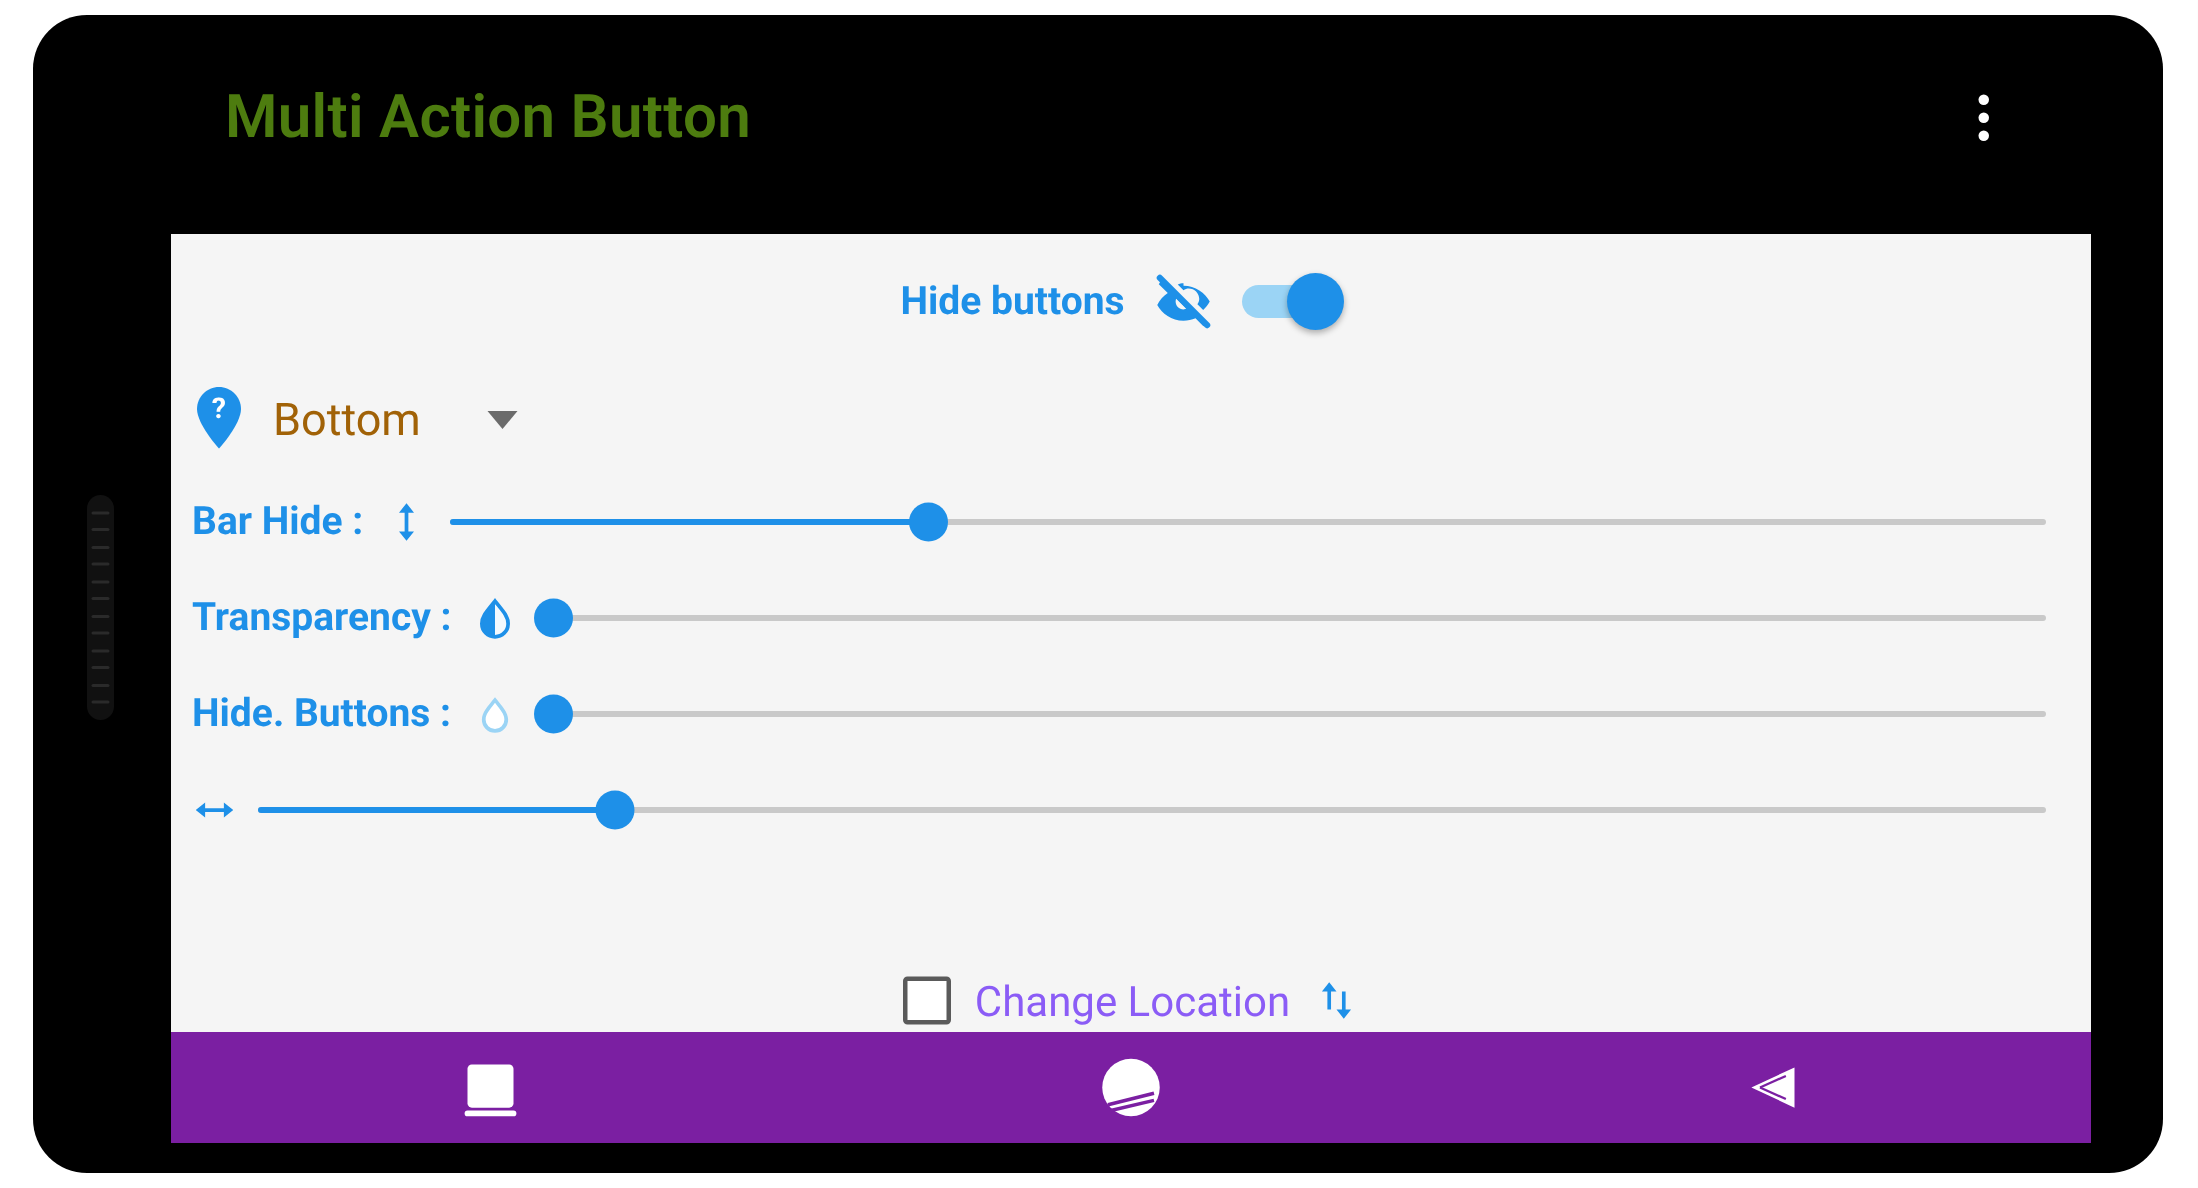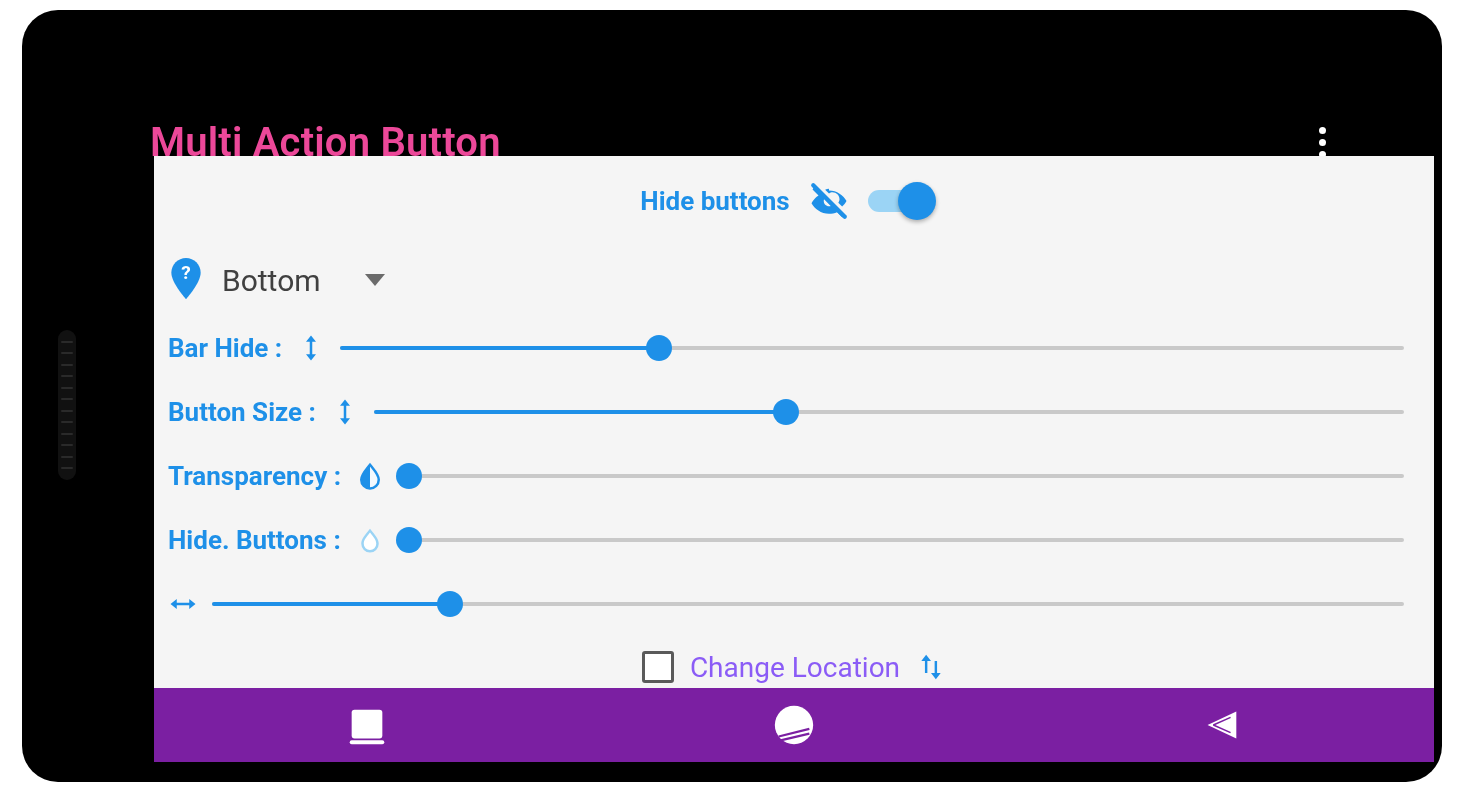--- a/index.html
+++ b/index.html
@@ -9,30 +9,30 @@
     background: #000; border-radius: 36px;
   }
   .speaker {
     position: absolute; left: 36px; top: 320px; width: 18px; height: 150px;
     background: #111; border-radius: 9px;
     display: flex; flex-direction: column; justify-content: space-around; align-items: center;
     padding: 6px 0;
   }
   .speaker div { width: 12px; height: 2px; background: #2a2a2a; border-radius: 1px; }
   .appbar {
-    position: absolute; left: 92px; top: 56px; right: 60px; height: 100px;
-    display: flex; align-items: flex-end; justify-content: space-between;
-    color: #ec4899;
+    position: absolute; left: 92px; top: 44px; right: 60px; height: 100px;
+    display: flex; align-items: flex-start; justify-content: space-between;
+    color: #4d7c0f;
   }
   .appbar-title { font-size: 40px; font-weight: 600; padding-left: 36px; letter-spacing: 0.2px; }
   .more-btn { width: 48px; height: 48px; display: flex; flex-direction: column; align-items: center; justify-content: center; gap: 5px; cursor: pointer; margin-right: 36px; }
   .more-btn span { width: 7px; height: 7px; background: #fff; border-radius: 50%; }
   .screen {
     position: absolute; left: 92px; top: 146px; width: 1280px; height: 606px;
-    background: #f5f5f5; overflow: hidden; margin-left: 40px;
+    background: #f5f5f5; overflow: hidden;
   }
   .content { padding: 24px 30px 0 14px; }
   .hide-row {
     display: flex; align-items: center; justify-content: center; gap: 18px;
     margin-bottom: 28px;
   }
   .accent-label { color: #1e90e8; font-weight: 700; font-size: 26px; }
   .eye-off { width: 42px; height: 42px; }
   .toggle {
     position: relative; width: 64px; height: 22px; background: #9bd4f5; border-radius: 11px;
@@ -50,21 +50,21 @@
   .slider {
     position: relative; flex: 1; height: 30px;
   }
   .track { position: absolute; left: 0; right: 0; top: 13px; height: 4px; background: #c9c9c9; border-radius: 2px; }
   .track-fill { position: absolute; left: 0; top: 13px; height: 4px; background: #1e90e8; border-radius: 2px; }
   .thumb { position: absolute; top: 2px; width: 26px; height: 26px; background: #1e90e8; border-radius: 50%; margin-left: -13px; }
   .barloc-row { display: flex; align-items: center; justify-content: space-between; height: 60px; margin-bottom: 6px; }
   .barloc-right { display: flex; align-items: center; gap: 18px; }
   .help-pin { width: 36px; height: 44px; }
   .dropdown { display: flex; align-items: center; gap: 44px; cursor: pointer; }
-  .dropdown-text { font-size: 30px; color: #404040; }
+  .dropdown-text { font-size: 30px; color: #a16207; }
   .caret { width: 0; height: 0; border-left: 10px solid transparent; border-right: 10px solid transparent; border-top: 12px solid #6b6b6b; }
   .change-loc {
     position: absolute; left: 0; right: 0; top: 494px; display: flex; align-items: center; justify-content: center; gap: 16px;
   }
   .checkbox {
     width: 32px; height: 32px; border: 3px solid #5a5a5a; border-radius: 3px; background: #fff; cursor: pointer;
   }
   .change-text { font-size: 28px; color: #8b5cf6; }
   .swap-icon { width: 30px; height: 34px; }
   .navbar {
@@ -134,31 +134,20 @@
         <svg class="row-icon" viewBox="0 0 24 24">
           <path fill="#1e90e8" d="M12 2l4 5h-3v10h3l-4 5-4-5h3V7H8l4-5z"></path>
         </svg>
         <div class="slider slider-pad-left">
           <div class="track"></div>
             <div class="track-fill" style="width: 30%;"></div>
             <div class="thumb" style="left: 30%;"></div>
         </div>
       </div>
 
-      <div class="row">
-        <span class="accent-label">Button Size :</span>
-        <svg class="row-icon" viewBox="0 0 24 24">
-          <path fill="#1e90e8" d="M12 2l4 5h-3v10h3l-4 5-4-5h3V7H8l4-5z"></path>
-        </svg>
-        <div class="slider slider-pad-left">
-          <div class="track"></div>
-            <div class="track-fill" style="width: 40%;"></div>
-            <div class="thumb" style="left: 40%;"></div>
-        </div>
-      </div>
 
       <div class="row">
         <span class="accent-label">Transparency :</span>
         <svg class="row-icon" viewBox="0 0 24 24">
           <path fill="#1e90e8" d="M12 3c-4 5-7 8-7 12a7 7 0 0 0 14 0c0-4-3-7-7-12z"></path>
           <path fill="#fff" d="M12 3c4 5 7 8 7 12a7 7 0 0 1-7 7V3z" opacity="0.95"></path>
           <path fill="none" stroke="#1e90e8" stroke-width="2" d="M12 3c-4 5-7 8-7 12a7 7 0 0 0 14 0c0-4-3-7-7-12z"></path>
         </svg>
         <div class="slider">
           <div class="track"></div>

